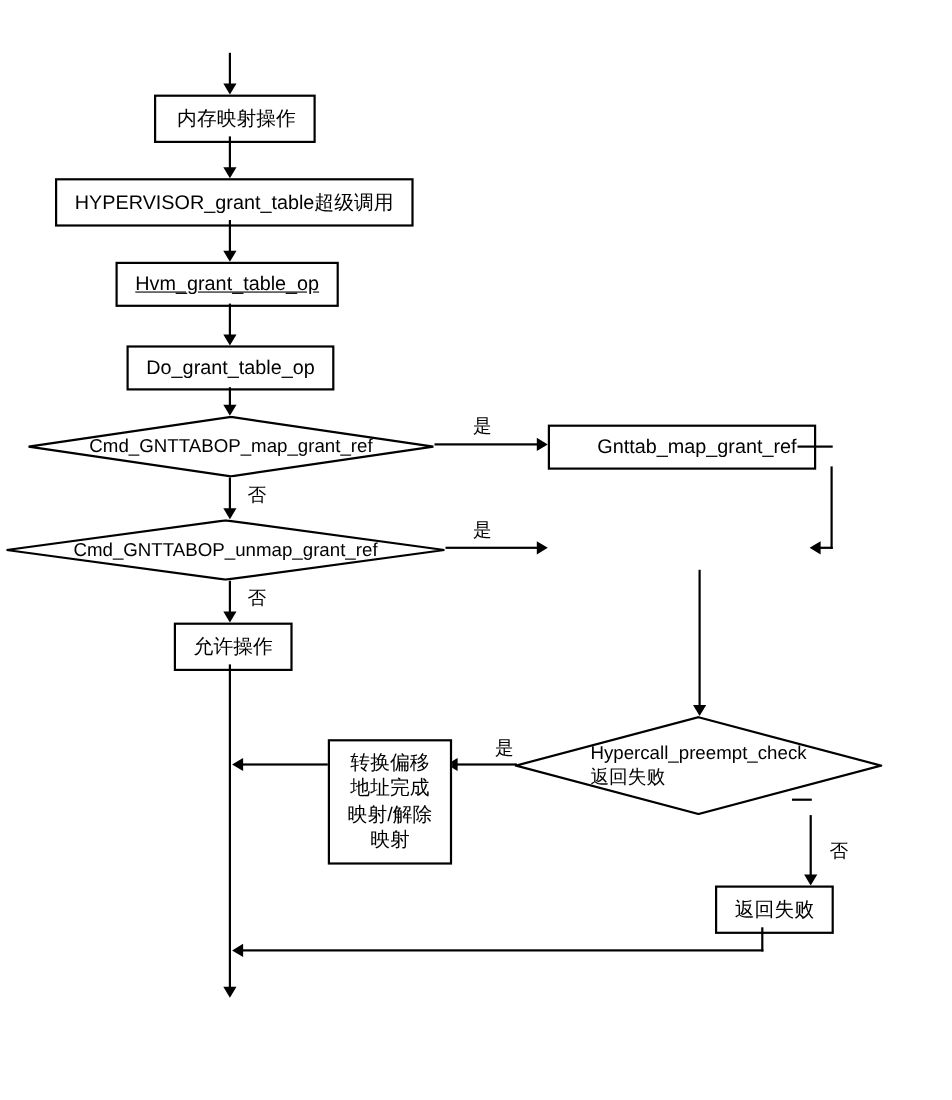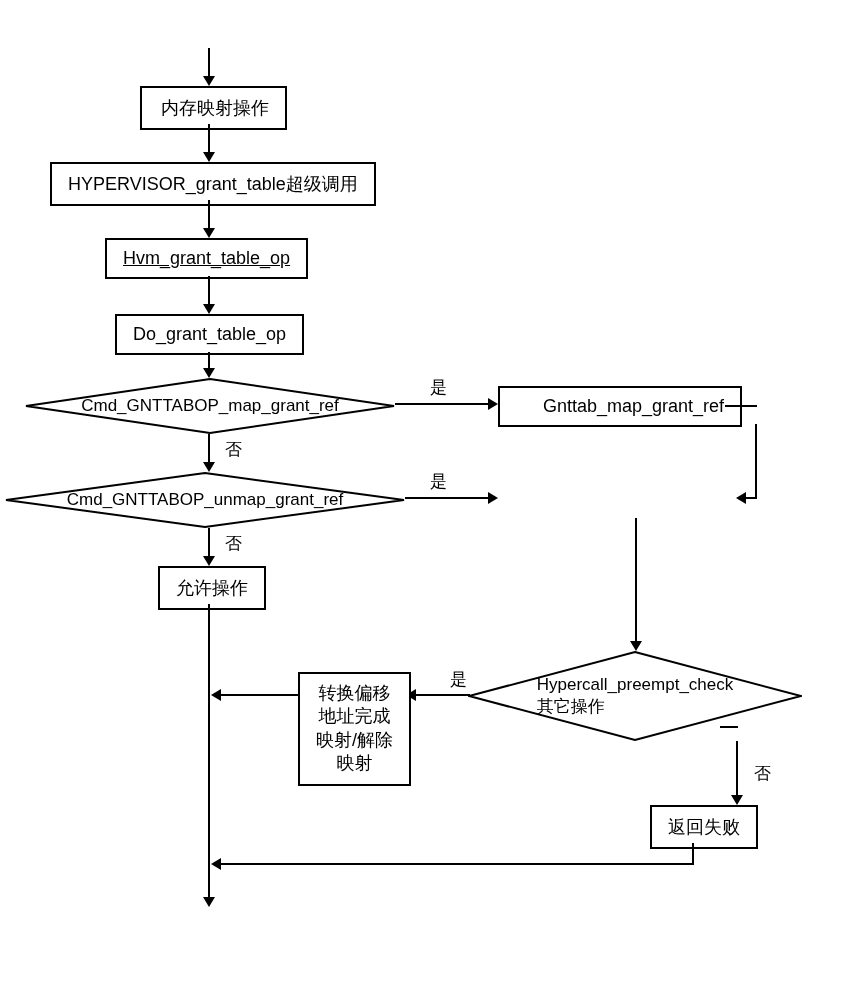--- a/index.html
+++ b/index.html
@@ -112,21 +112,21 @@
   </div>
 
   <div class="arrow-line arrow-v" style="left:635px; top:518px; height:125px;"></div>
   <div class="arrowhead arrowhead-down" style="left:630px; top:641px;"></div>
 
   <div class="decision-box" style="left:468px; top:651px; width:334px; height:90px;">
     <svg class="decision-svg" width="334" height="90" viewBox="0 0 334 90">
       <polygon points="167,1 333,45 167,89 1,45" fill="#fff" stroke="#000" stroke-width="2"></polygon>
     </svg>
     <div class="decision-text" style="white-space:pre-line;">Hypercall_preempt_check
-其它操作</div>
+返回失败</div>
   </div>
 
   <div class="label" style="left:450px; top:668px;">是</div>
 
   <div class="arrow-line arrow-h" style="left:415px; top:694px; width:55px;"></div>
   <div class="arrowhead arrowhead-left" style="left:406px; top:689px;"></div>
 
   <div class="node process" style="left:298px; top:672px; white-space:pre-line; line-height:1.3;">
     <span>转换偏移
 地址完成

